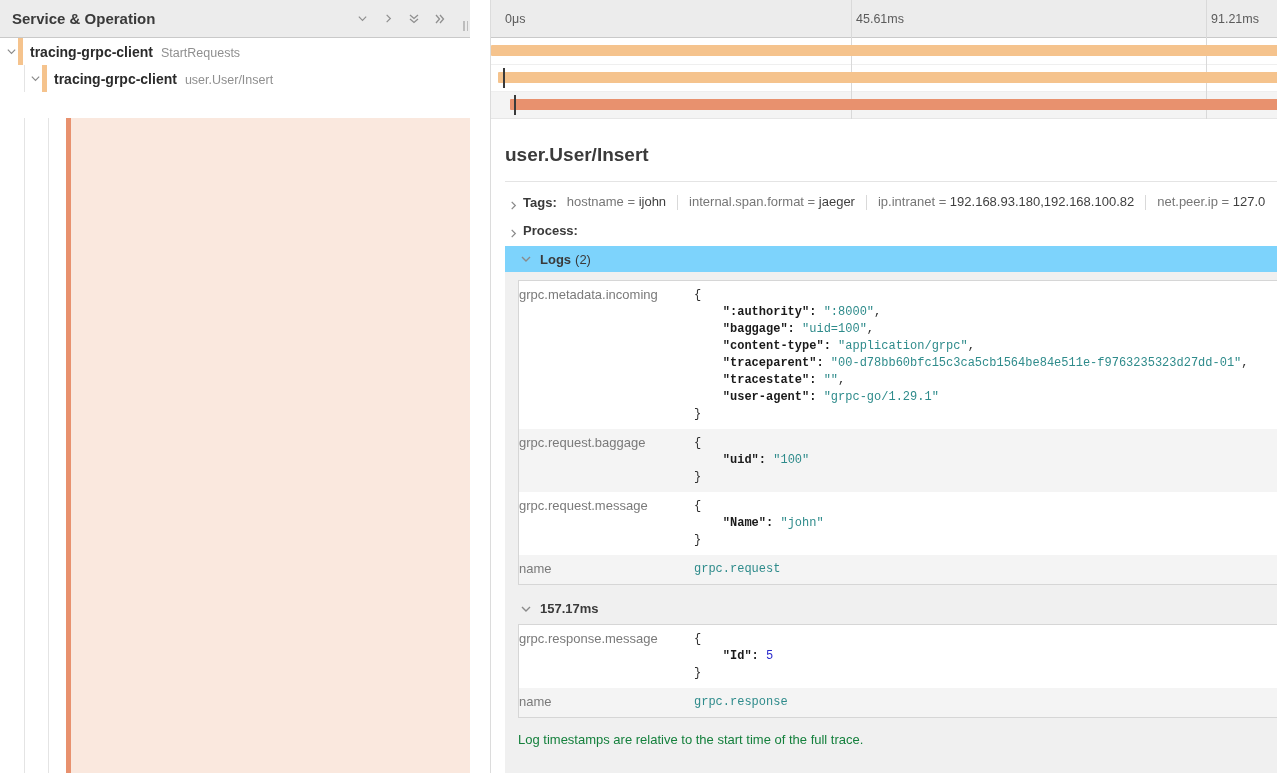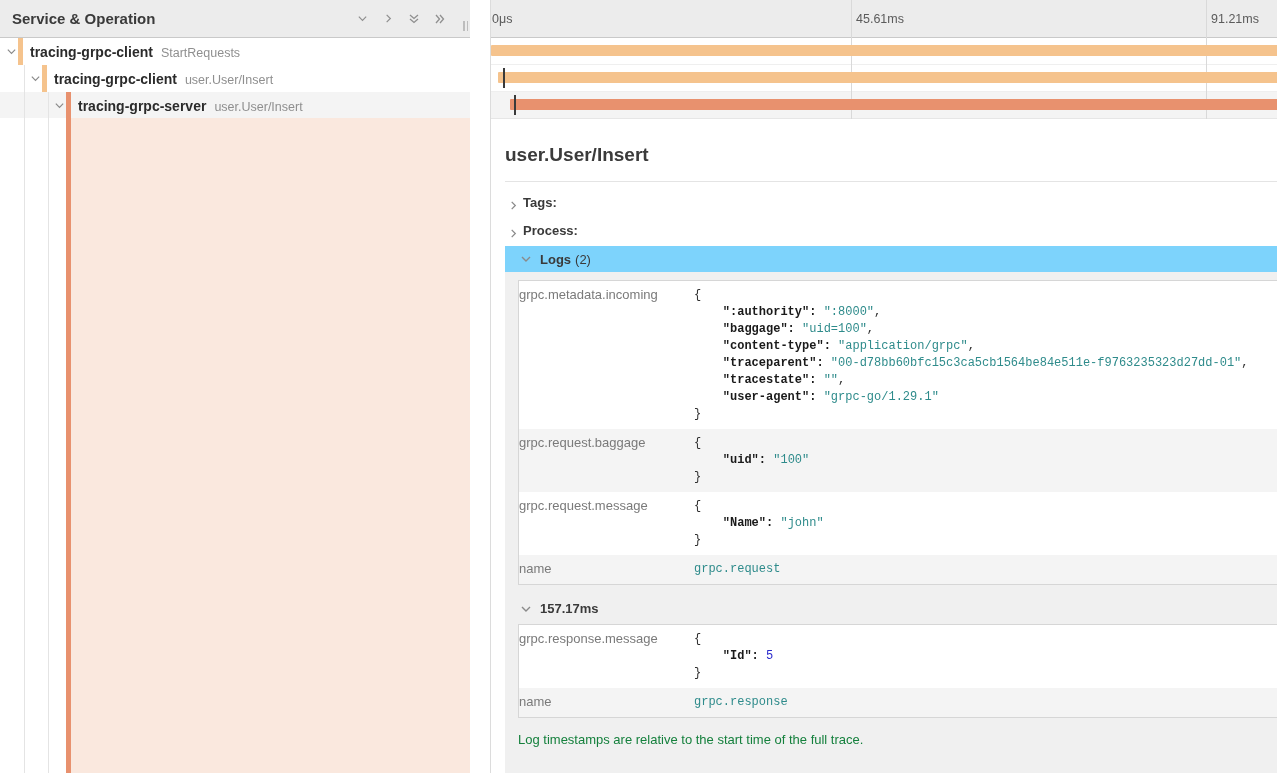--- a/index.html
+++ b/index.html
@@ -124,47 +124,36 @@
         <div class="tree-row">
           <div class="tree-guide" style="left: 24px;"></div>
           <span class="tree-chevron" style="left: 28px;">
             <svg width="11" height="11" viewBox="0 0 12 12">
               <polyline points="2,4 6,8 10,4" fill="none" stroke="currentColor" stroke-width="1.3"></polyline>
             </svg>
           </span>
           <div class="tree-accent" style="left: 42px; background: rgb(245, 195, 141);"></div>
           <span class="tree-label" style="left: 54px;"><span class="svc">tracing-grpc-client</span><span class="op">user.User/Insert</span></span>
         </div>
-        <div class="tree-row selected">
-          <div class="tree-guide" style="left: 24px;"></div>
-          <div class="tree-guide" style="left: 48px;"></div>
-          <span class="tree-chevron" style="left: 52px;">
-            <svg width="11" height="11" viewBox="0 0 12 12">
-              <polyline points="2,4 6,8 10,4" fill="none" stroke="currentColor" stroke-width="1.3"></polyline>
-            </svg>
-          </span>
-          <div class="tree-accent" style="left: 66px; background: rgb(232, 145, 110);"></div>
-          <span class="tree-label" style="left: 78px;"><span class="svc">tracing-grpc-server</span><span class="op">user.User/Insert</span></span>
-        </div>
       </div>
     <div id="left-detail">
       <div class="tree-guide" style="left:24px"></div>
       <div class="tree-guide" style="left:48px"></div>
       <div class="detail-accent" id="detail-accent" style="background: rgb(232, 145, 110);"></div>
       <div class="detail-peach" id="detail-peach" style="background: rgb(250, 232, 222);"></div>
     </div>
     <div class="grip">
         <i></i>
         <i></i>
       </div>
   </div>
 
   <div id="right">
     <div id="timeline-header">
-        <div class="tick-label" style="left: 1px;">0μs</div>
+        <div class="tick-label" style="left: 14px;">0μs</div>
         <div class="gridline" style="left: 360px; height: 38px;"></div>
         <div class="tick-label" style="left: 365px;">45.61ms</div>
         <div class="gridline" style="left: 715px; height: 38px;"></div>
         <div class="tick-label" style="left: 720px;">91.21ms</div>
       </div>
     <div id="timeline-rows">
         <div class="bar-row">
           <div class="gridline" style="left: 360px; height: 27px;"></div>
           <div class="gridline" style="left: 715px; height: 27px;"></div>
           <div class="span-bar" style="left: 0px; right: 0px; background: rgb(245, 195, 141);"></div>
@@ -188,20 +177,21 @@
       <div id="detail-title">user.User/Insert</div>
       <div id="detail-divider"></div>
 
       <div class="meta-row">
         <span class="meta-chevron">
           <svg width="9" height="9" viewBox="0 0 10 10">
               <polyline points="3,1 7,5 3,9" fill="none" stroke="currentColor" stroke-width="1.4"></polyline>
             </svg>
         </span>
         <span class="meta-label">Tags:</span>
+        <span id="tags-items"><span class="tag-item">hostname = <b>ijohn</b></span><span class="tag-sep"></span><span class="tag-item">internal.span.format = <b>jaeger</b></span><span class="tag-sep"></span><span class="tag-item">ip.intranet = <b>192.168.93.180,192.168.100.82</b></span><span class="tag-sep"></span><span class="tag-item">net.peer.ip = <b>127.0</b></span></span>
       </div>
 
       <div class="meta-row">
         <span class="meta-chevron">
           <svg width="9" height="9" viewBox="0 0 10 10">
               <polyline points="3,1 7,5 3,9" fill="none" stroke="currentColor" stroke-width="1.4"></polyline>
             </svg>
         </span>
         <span class="meta-label">Process:</span>
       </div>

